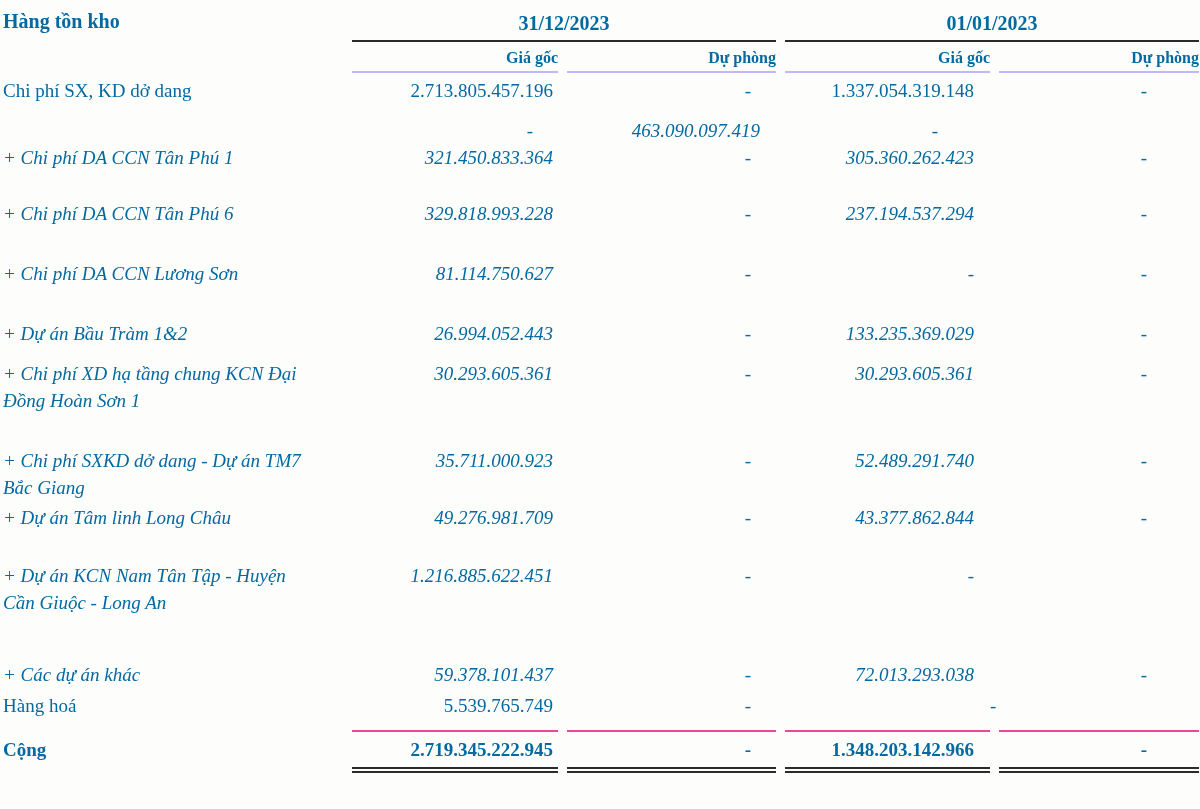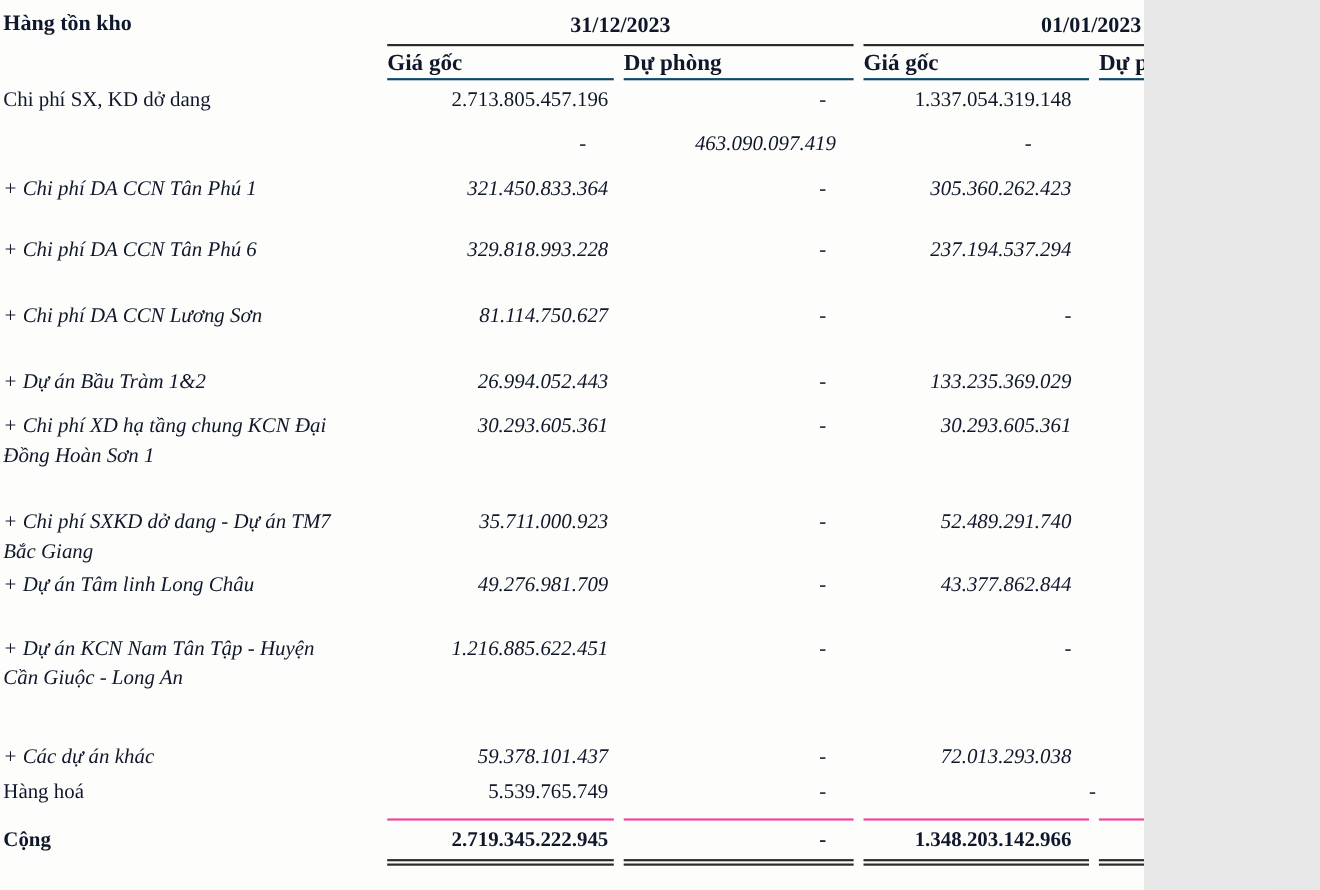--- a/index.html
+++ b/index.html
@@ -2,23 +2,23 @@
 <html><head>
 <meta charset="utf-8">
 <style>
   html,body{margin:0;padding:0;}
   body{
     background:#e8e8e8;
     font-family:"Liberation Serif","DejaVu Serif",serif;
   }
   .page{
     position:relative;
-    width:1040px;height:809px;
+    width:1200px;height:809px;
     background:#fdfdfc;
-    color:#0f172a;
+    color:#0369a1;
     box-sizing:border-box;
     padding:9px 0 0 2px;
     overflow:hidden;
   }
   
   .hdr-a{
     display:grid;
     grid-template-columns:350px 424px 9px 414px;
     height:33px;
   }
@@ -36,22 +36,22 @@
   .doc-title{
     font-weight:bold;font-size:20px;line-height:24px;
     padding-left:1px;
   }
   .period{
     text-align:center;font-weight:bold;font-size:20px;
     border-bottom:2px solid #2b2b2b;
     line-height:29px;
   }
   .subhead{
-    text-align:left;font-weight:bold;font-size:21px;
-    border-bottom:2px solid #0c4a6e;
+    text-align:right;font-weight:bold;font-size:16px;
+    border-bottom:2px solid #c4b5fd;
     line-height:27px;padding-top:2px;
   }
   
   .cell{
     font-size:19px;line-height:27px;
     white-space:pre-line;
   }
   .c-label{padding-left:1px;}
   .num{text-align:right;}
   .c-v1{padding-right:5px;}
@@ -103,21 +103,21 @@
 
   <div class="row italic" style="margin-top:13px">
       <div></div>
     <div class="cell num c-v2">-</div>
       <div></div>
     <div class="cell num c-v3">463.090.097.419</div>
       <div></div>
     <div class="cell num c-v4">-</div>
   </div>
 
-  <div class="row italic" style="margin-top:14px">
+  <div class="row italic" style="">
     <div class="cell c-label">+ Chi phí DA CCN Tân Phú 1</div>
     <div class="cell num c-v1">321.450.833.364</div>
       <div></div>
     <div class="cell num c-v2">-</div>
       <div></div>
     <div class="cell num c-v3">305.360.262.423</div>
       <div></div>
     <div class="cell num c-v4">-</div>
   </div>
 

